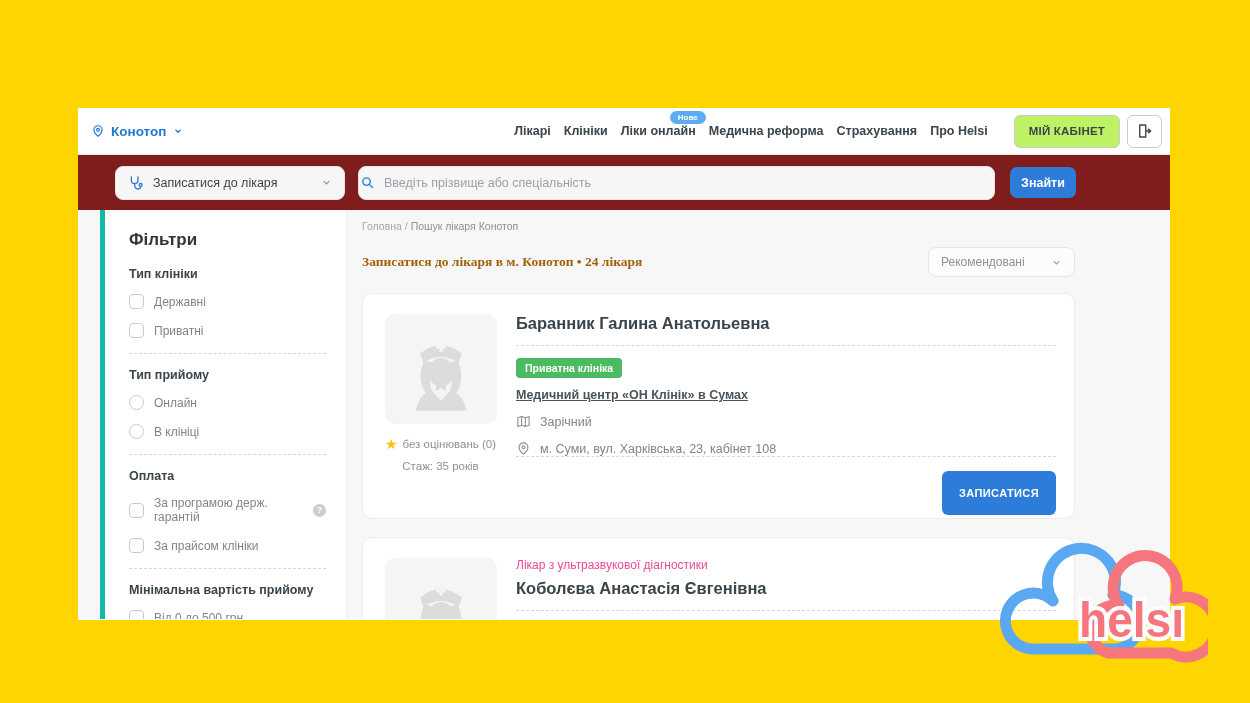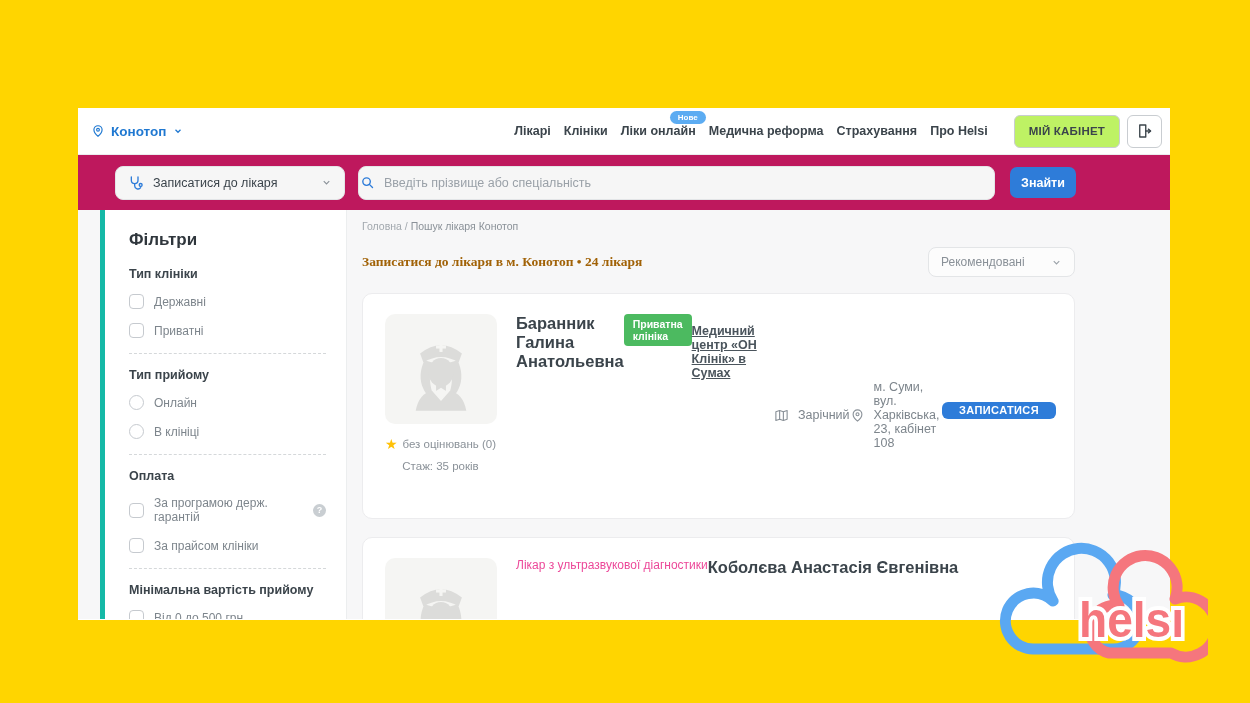--- a/index.html
+++ b/index.html
@@ -17,21 +17,21 @@
   
   .header { height:47px; border-bottom:1px solid #ebedee; display:flex; align-items:center; padding:0 8px 0 13px; background:#fff; }
   .location { display:flex; align-items:center; gap:6px; color:#1f78d1; font-weight:bold; font-size:13.5px; cursor:pointer; }
   .location .chev { margin-left:1px; }
   .nav { margin-left:auto; display:flex; align-items:center; gap:13px; margin-right:26px; }
   .nav-item { position:relative; font-size:12.5px; font-weight:600; color:#3b444b; cursor:pointer; white-space:nowrap; }
   .nav-badge { position:absolute; top:-13px; right:-10px; background:#5cacf2; color:#fff; font-size:8px; font-weight:700; padding:2px 8px; border-radius:8px; }
   .cabinet-btn { border:1px solid #c9cdd1; background:#bef264; border-radius:6px; height:33px; padding:0 14px; font-size:11.5px; font-weight:700; color:#3b444b; letter-spacing:.2px; cursor:pointer; font-family:inherit; }
   .exit-btn { border:1px solid #c9cdd1; background:#fff; border-radius:6px; height:33px; width:35px; margin-left:7px; display:flex; align-items:center; justify-content:center; cursor:pointer; }
   
-  .search-row { height:55px; display:flex; align-items:center; padding-left:37px; background:#be185d; }
+  .search-row { height:55px; display:flex; align-items:center; padding-left:37px; background:#7f1d1d; }
   .category-select { width:230px; height:34px; background:#f6f6f6; border:1px solid #e3e5e7; border-radius:8px; display:flex; align-items:center; gap:9px; padding:0 12px; font-size:12.5px; color:#3b444b; cursor:pointer; flex:none; }
   .category-select .chev { margin-left:auto; }
   .search-box { width:637px; height:34px; margin-left:13px; background:#f6f6f6; border:1px solid #e3e5e7; border-radius:8px; display:flex; align-items:center; gap:9px; padding:0 1px; flex:none; }
   .search-box input { border:none; background:transparent; outline:none; flex:1; font-size:12.5px; color:#3b444b; font-family:inherit; }
   .search-box input::placeholder { color:#9aa1a8; }
   .find-btn { width:66px; height:31px; margin-left:15px; background:#2e7cd9; border:none; border-radius:7px; color:#fff; font-size:12.5px; font-weight:700; cursor:pointer; font-family:inherit; }
   
   .content { display:flex; height:409px; background:#f7f7f8; }
   .sidebar { margin-left:22px; width:247px; background:#fff; border-left:5px solid #14b8a6; border-right:1px solid #eceeef; padding:20px 20px 0 24px; flex:none; overflow:hidden; }
   .filters-title { font-size:17px; font-weight:600; color:#2f363c; margin-bottom:17px; }
@@ -51,32 +51,32 @@
   .sort-select { margin-left:auto; width:147px; height:30px; border:1px solid #e3e5e7; border-radius:8px; background:#fcfcfc; display:flex; align-items:center; padding:0 12px; font-size:12px; color:#8a9198; cursor:pointer; }
   .sort-select .chev { margin-left:auto; }
   .card { width:713px; background:#fff; border:1px solid #ececee; border-radius:10px; margin-top:16px; padding:20px 18px 14px 15px; display:flex; }
   .card-1 { height:226px; }
   .card-2 { margin-top:18px; height:200px; }
   .card-left { width:125px; flex:none; display:flex; flex-direction:column; align-items:center; }
   .avatar { width:112px; height:110px; background:#f5f5f3; border-radius:10px; overflow:hidden; cursor:pointer; }
   .rating-line { margin-top:13px; display:flex; align-items:center; gap:5px; font-size:11.5px; color:#8a9198; }
   .star { color:#ffc107; font-size:14px; line-height:1; }
   .experience { margin-top:9px; font-size:11.5px; color:#8a9198; }
-  .card-right { flex:1; padding-left:13px; display:flex; flex-direction:row; }
+  .card-right { flex:1; padding-left:13px; display:flex; flex-direction:column; }
   .doc-specialty { font-size:12px; color:#ec4899; margin-bottom:7px; }
   .doc-name { font-size:16.5px; font-weight:700; color:#3b444b; cursor:pointer; }
   .card-right .dash-div { margin:12px 0; }
   .badge-green { background:#4cba60; color:#fff; font-size:10.5px; font-weight:700; padding:4px 9px; border-radius:4px; align-self:flex-start; }
   .clinic-link { margin-top:10px; font-size:12.5px; font-weight:600; color:#4a545c; text-decoration:underline; cursor:pointer; align-self:flex-start; }
   .icon-row { margin-top:12px; display:flex; align-items:center; gap:9px; font-size:12.5px; color:#7d858c; }
   .footer-div { margin-top:auto !important; }
   .footer-row { display:flex; align-items:center; margin-top:2px; }
   .price { display:flex; align-items:center; gap:9px; font-size:13px; font-weight:700; color:#3b444b; }
   .price .dash-sep { font-weight:700; margin:0 2px; }
-  .book-btn { margin-left:auto; background:#2e7cd9; border:none; border-radius:6px; color:#fff; height:17px; padding:0 17px; font-size:11px; font-weight:700; letter-spacing:.4px; cursor:pointer; font-family:inherit; }
+  .book-btn { margin-left:auto; background:#2e7cd9; border:none; border-radius:6px; color:#fff; height:44px; padding:0 17px; font-size:11px; font-weight:700; letter-spacing:.4px; cursor:pointer; font-family:inherit; }
   
   .helsi-logo { position:absolute; left:993px; top:521px; width:215px; height:150px; pointer-events:none; }
   .icon-svg { display:block; flex:none; }
 </style>
 </head>
 <body>
 
 <div class="page">
 
   <div class="header">

